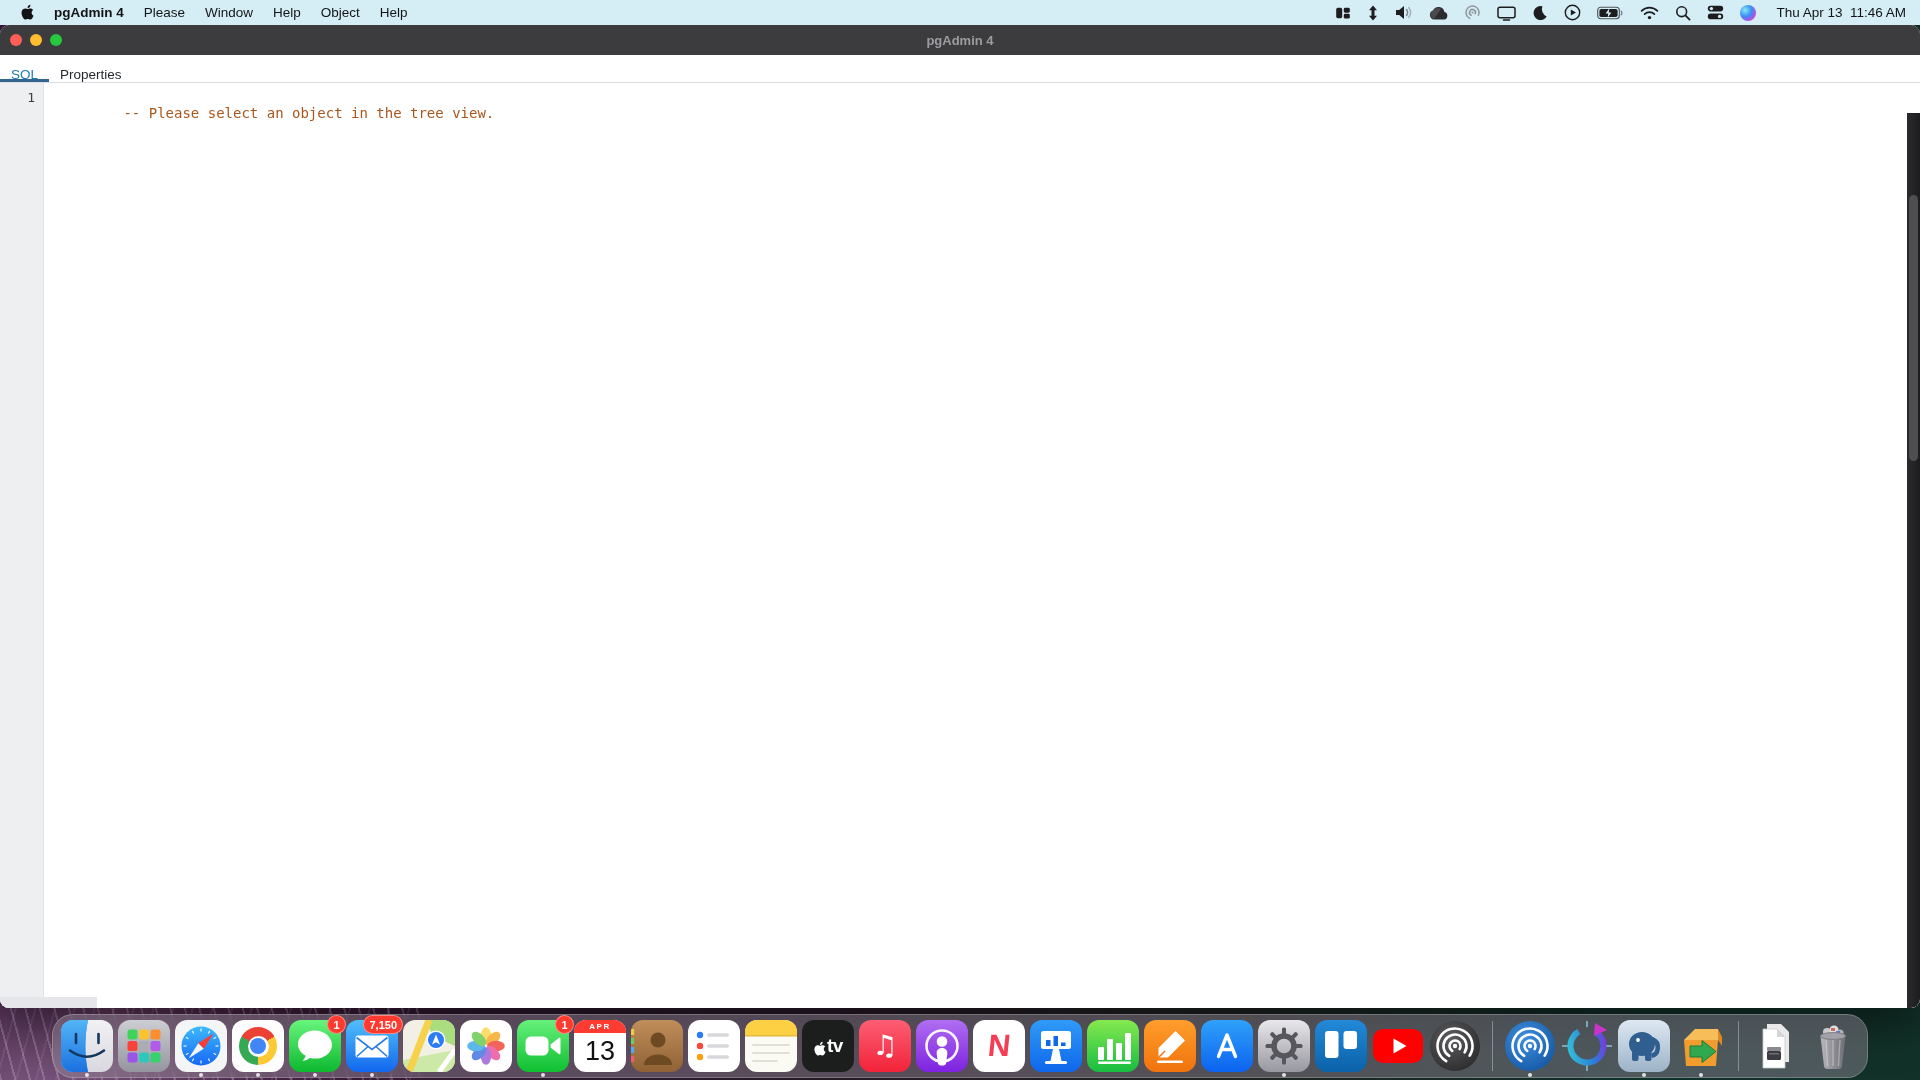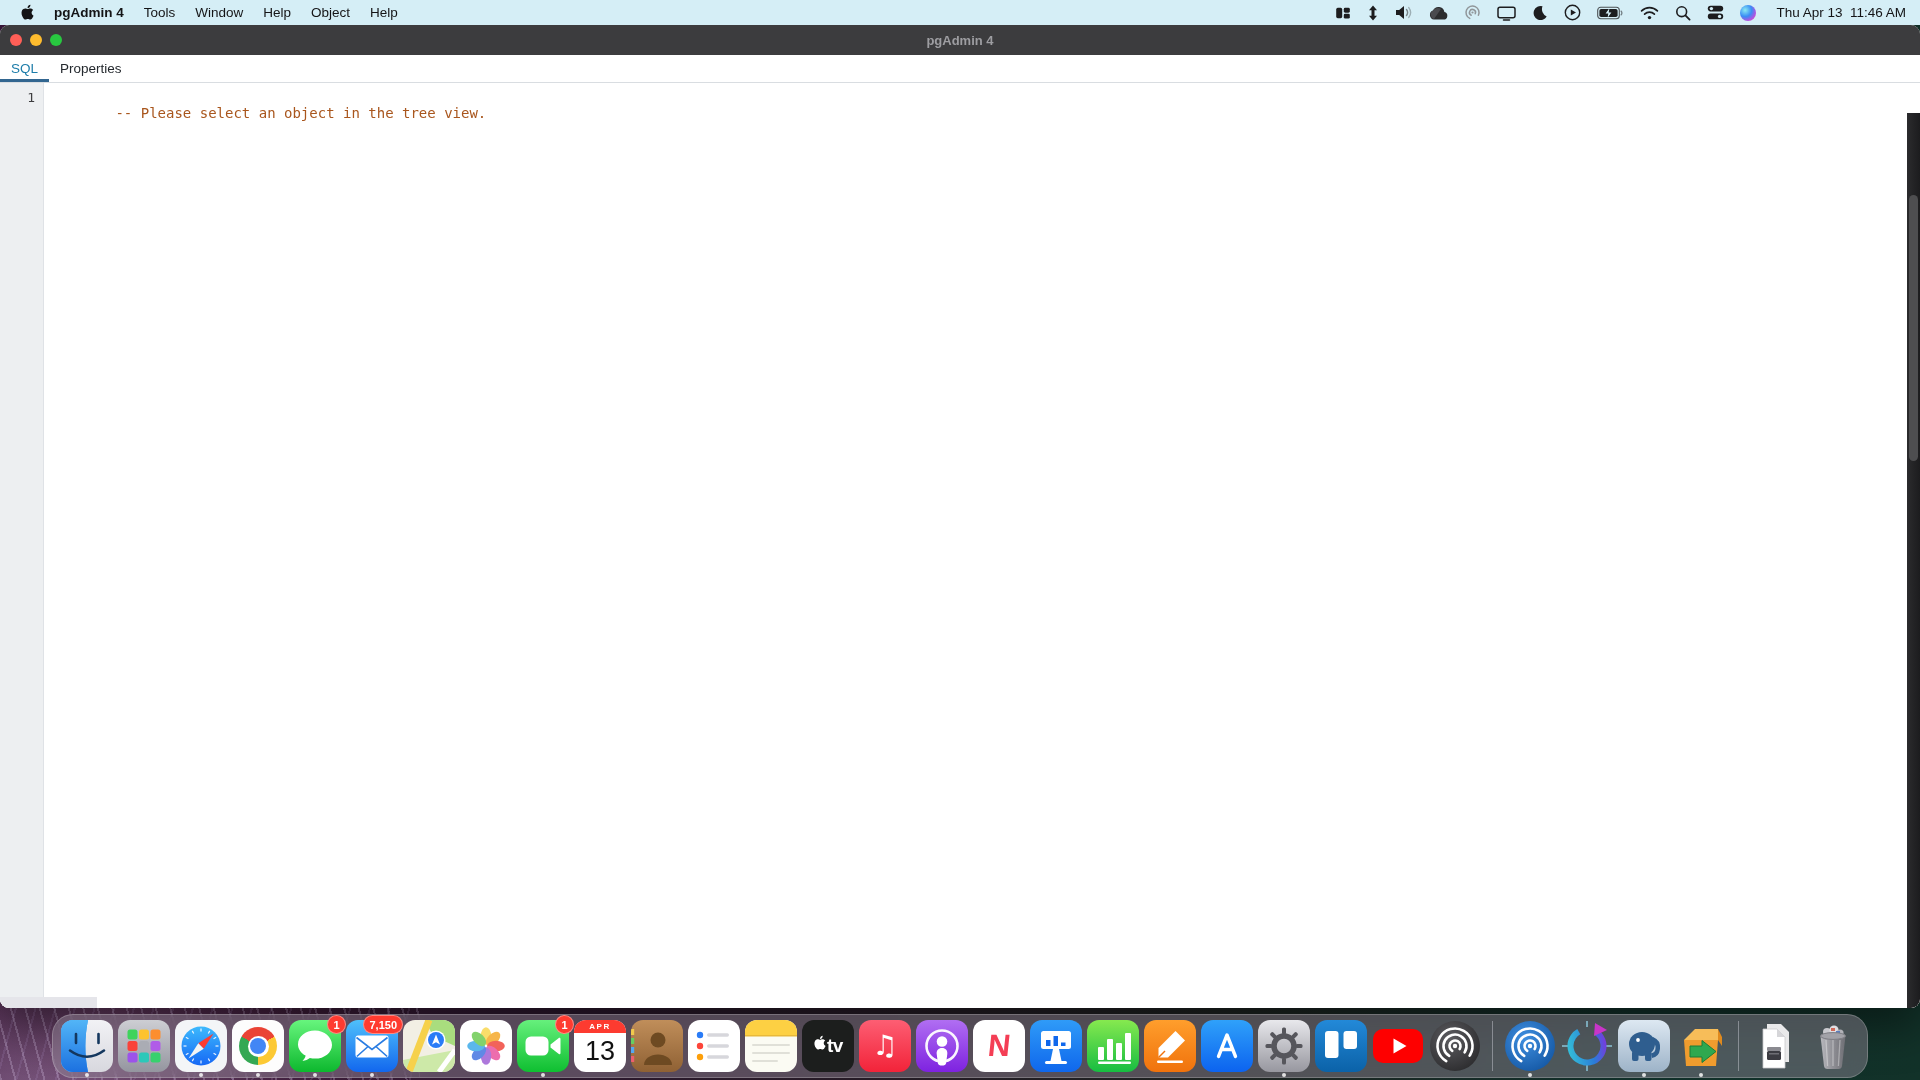--- a/index.html
+++ b/index.html
@@ -45,28 +45,28 @@
     display:flex; align-items:center; }
   .traffic { display:flex; gap:8px; padding-left:10px; z-index:2; }
   .tl { width:12px; height:12px; border-radius:50%; display:inline-block; }
   .tl-r { background:var(--traffic-close,#ff5f57); }
   .tl-y { background:var(--traffic-min,#febc2e); }
   .tl-g { background:var(--traffic-zoom,#28c840); }
   .wtitle { position:absolute; left:0; right:0; text-align:center; color:#9d9da1;
     font-size:13px; font-weight:bold; }
   .tabbar { height:28px; background:#fff; border-bottom:1px solid #d9dde1;
     display:flex; align-items:stretch; font-size:13.5px; }
-  .tab { padding:0 11px; display:flex; align-items:center; position:relative; color:#24292e; cursor:default; }
+  .tab { padding:0 11px; display:flex; align-items:flex-end; position:relative; color:#24292e; cursor:default; }
   .tab.active { color:var(--tab-active-text,#1c7ca9); }
   .tab.active::after { content:""; position:absolute; left:0; right:0; bottom:0; height:3px;
     background:var(--tab-underline,#326690); }
   .content { position:relative; height:calc(100% - 58px); display:flex; background:#fff; }
   .gutter { width:44px; background:#edeff1; border-right:1px solid #dfe2e6;
     text-align:right; padding:7px 8px 0 0; font:13px "DejaVu Sans Mono", monospace; color:#3d3d3f; }
-  .code { flex:1; padding:6px 0 0 4px; font:14px "DejaVu Sans Mono", monospace; white-space:pre; }
+  .code { flex:1; padding:6px 0 0 12px; font:14px "DejaVu Sans Mono", monospace; white-space:pre; }
   .comment { color:var(--comment-text,#a9561d); }
   .scroll-corner { position:absolute; left:0; bottom:0; width:97px; height:11px; background:#e5e5ea; }
   .scrolltrack { position:absolute; top:30px; right:0; bottom:0; width:13px;
     background:linear-gradient(90deg,#2b2b2d,#1c1c1e); z-index:3; }
   .scrollthumb { position:absolute; top:82px; left:2px; width:9px; height:266px;
     background:#4e4e50; border-radius:5px; }
 
   
   .dockwrap { position:absolute; left:0; right:0; bottom:0; height:70px; display:flex; justify-content:center; z-index:6; }
   .dock {
@@ -91,40 +91,40 @@
   .chrome-ring { width:38px; height:38px; border-radius:50%;
     background:conic-gradient(from 60deg,#fcc934 0 120deg,#34a853 0 240deg,#ea4335 0);
     display:flex; align-items:center; justify-content:center; }
   .chrome-white { width:21px; height:21px; border-radius:50%; background:#fff;
     display:flex; align-items:center; justify-content:center; }
   .chrome-blue { width:16px; height:16px; border-radius:50%; background:#4286f5; }
   .cal-top { height:13px; width:100%; background:#fd3b30; color:#fff; font-size:8px; font-weight:bold;
     display:flex; align-items:center; justify-content:center; letter-spacing:1.5px; }
   .cal-day { flex:1; width:100%; display:flex; align-items:center; justify-content:center;
     font-size:27px; font-weight:300; color:#111; padding-bottom:2px; }
-  .tv-wrap { display:flex; align-items:flex-start; gap:1px; }
+  .tv-wrap { display:flex; align-items:flex-end; gap:1px; }
   .tv-txt { color:#fff; font-size:19px; font-weight:bold; letter-spacing:-0.5px; }
   .news-n { font-size:31px; font-weight:800; color:#f43e55; transform:skewX(-6deg); }
   .music-note { color:#fff; font-size:28px; font-family:"DejaVu Sans", sans-serif; line-height:1; }
 </style>
 </head>
 <body>
 
 <div class="desktop">
 
   <header class="menubar">
     <div class="mb-left">
       <span class="mb-apple">
         <svg viewBox="0 0 15 18" width="14" height="17">
             <path fill="#141416" d="M12.4 9.3c0-2 1.6-3 1.7-3.1-.9-1.4-2.4-1.6-2.9-1.6-1.2-.1-2.4.7-3 .7-.6 0-1.6-.7-2.6-.7-1.3 0-2.6.8-3.3 2-1.4 2.4-.4 6 1 8 .7 1 1.5 2.1 2.5 2 1 0 1.4-.6 2.6-.6 1.2 0 1.5.6 2.6.6 1.1 0 1.8-1 2.4-2 .8-1.1 1.1-2.2 1.1-2.3 0 0-2.1-.8-2.1-3zM10.4 3.2c.5-.7.9-1.6.8-2.5-.8 0-1.7.5-2.3 1.2-.5.6-.9 1.5-.8 2.4.9.1 1.8-.4 2.3-1.1z"></path>
           </svg>
       </span>
       <span class="mb-item mb-app">pgAdmin 4</span>
       <nav class="mb-menus">
-          <span class="mb-item">Tools</span>
+          <span class="mb-item">Please</span>
           <span class="mb-item">Window</span>
           <span class="mb-item">Help</span>
           <span class="mb-item">Object</span>
           <span class="mb-item">Help</span>
         </nav>
     </div>
     <div class="mb-right">
       <div class="st-icons">
           <span class="st-icon">
             <svg width="16" height="16" viewBox="0 0 16 16" fill="#1d1d1f">

